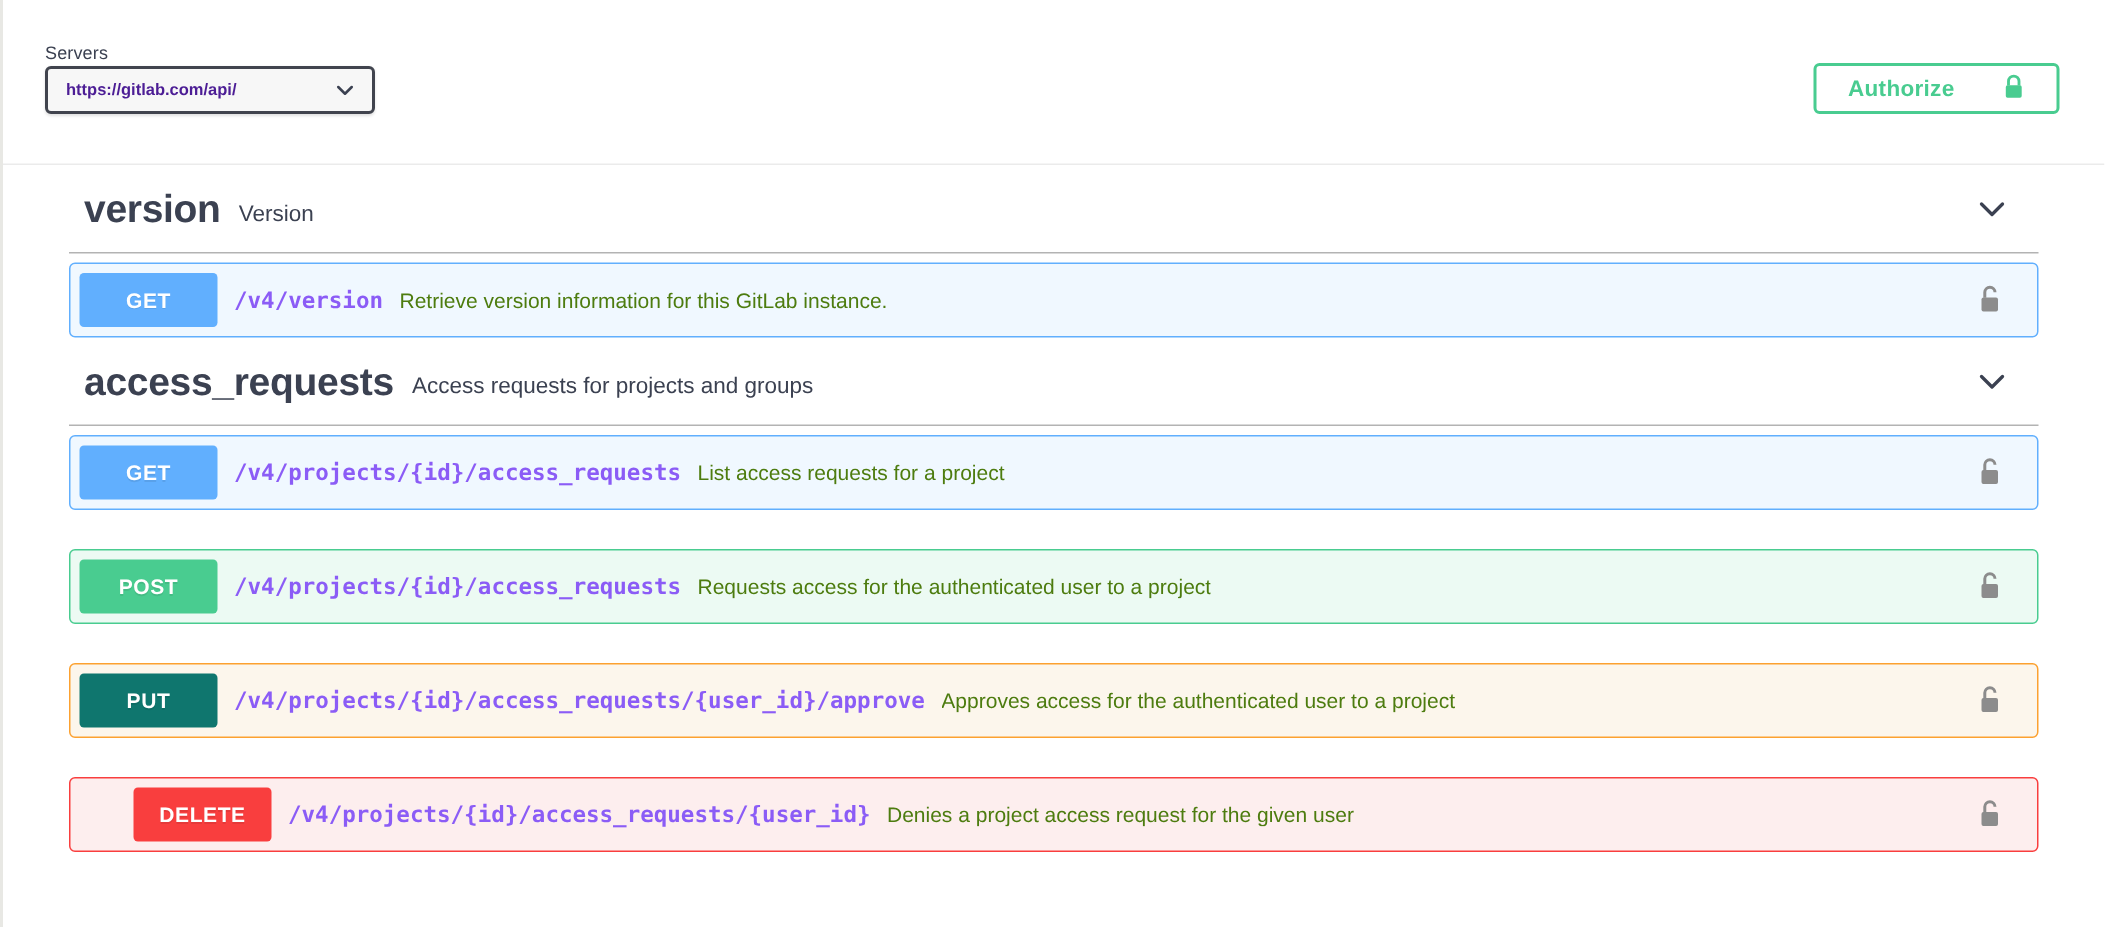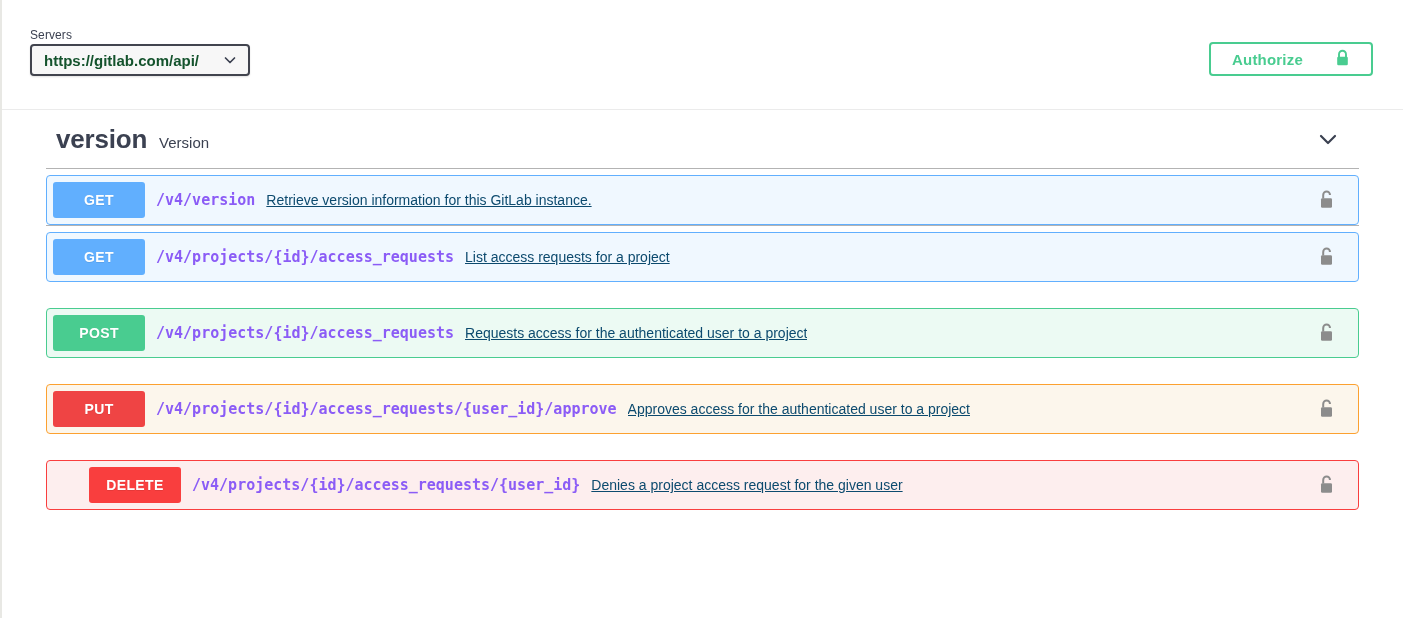--- a/index.html
+++ b/index.html
@@ -52,23 +52,23 @@
     height: 32px;
     padding: 0 10px 0 12px;
     border: 2px solid #41444e;
     border-radius: 4px;
     background: #f7f7f7;
     box-shadow: 0 1px 2px rgba(0,0,0,0.12);
     cursor: pointer;
   }
 
   .servers-select .sel-text {
-    font-size: 15px;
-    font-weight: bold;
-    color: #14532d;
+    font-size: 11px;
+    font-weight: bold;
+    color: #4c1d95;
     white-space: nowrap;
   }
 
   .servers-select .caret {
     margin-left: 18px;
     display: inline-block;
     line-height: 0;
   }
 
   .authorize-wrap {
@@ -180,44 +180,43 @@
     font-family: "DejaVu Sans Mono", "Liberation Mono", monospace;
     font-size: 15px;
     font-weight: bold;
     color: #8b5cf6;
     white-space: nowrap;
   }
 
   .op-summary {
     margin-left: 11px;
     font-size: 14px;
-    color: #0c4a6e;
+    color: #4d7c0f;
     white-space: nowrap;
     overflow: hidden;
     text-overflow: ellipsis;
-    text-decoration: underline;
   }
 
   .op-lock {
     position: absolute;
     right: 22px;
     top: 50%;
     transform: translateY(-50%);
     line-height: 0;
   }
 
   
   .op-row[data-method="get"]    { background: #f0f8ff; border-color: #61affe; }
   .op-row[data-method="post"]   { background: #ecfaf3; border-color: #49cc90; }
   .op-row[data-method="put"]    { background: #fcf6ec; border-color: #fca130; }
   .op-row[data-method="delete"] { background: #fdeeee; border-color: #f93e3e; padding-left: 36px; }
 
   .op-row[data-method="get"]    .op-method { background: #61affe; }
   .op-row[data-method="post"]   .op-method { background: #49cc90; }
-  .op-row[data-method="put"]    .op-method { background: #ef4444; }
+  .op-row[data-method="put"]    .op-method { background: #0f766e; }
   .op-row[data-method="delete"] .op-method { background: #f93e3e; }
 </style>
 </head>
 <body>
 
 <div class="page">
 
   <div class="scheme-bar">
 
     <div class="servers-block">
@@ -270,20 +269,29 @@
             <svg width="18" height="21" viewBox="0 0 18 21">
               <path d="M5.2 9 V5.4 A3.4 3.4 0 0 1 12 5.4" fill="none" stroke="#8c8c8c" stroke-width="2"></path>
               <rect x="3" y="8.8" width="11" height="9.4" rx="1.3" fill="#8c8c8c"></rect>
             </svg>
           </span>
         </div>
       </div>
     </div>
 
     <div class="tag-section">
+      <div class="tag-header">
+        <span class="tag-title">access_requests</span>
+        <span class="tag-desc">Access requests for projects and groups</span>
+        <span class="tag-chevron">
+          <svg width="26" height="26" viewBox="0 0 26 26">
+            <path d="M6 10 L13 17 L20 10" fill="none" stroke="#3b4151" stroke-width="2.2" stroke-linecap="round" stroke-linejoin="round"></path>
+          </svg>
+        </span>
+      </div>
       <div class="tag-rule"></div>
 
       <div class="ops-list">
 
         <div class="op-row" data-method="get">
           <span class="op-method">GET</span>
           <span class="op-path">/v4/projects/{id}/access_requests</span>
           <span class="op-summary">List access requests for a project</span>
           <span class="op-lock">
             <svg width="18" height="21" viewBox="0 0 18 21">

